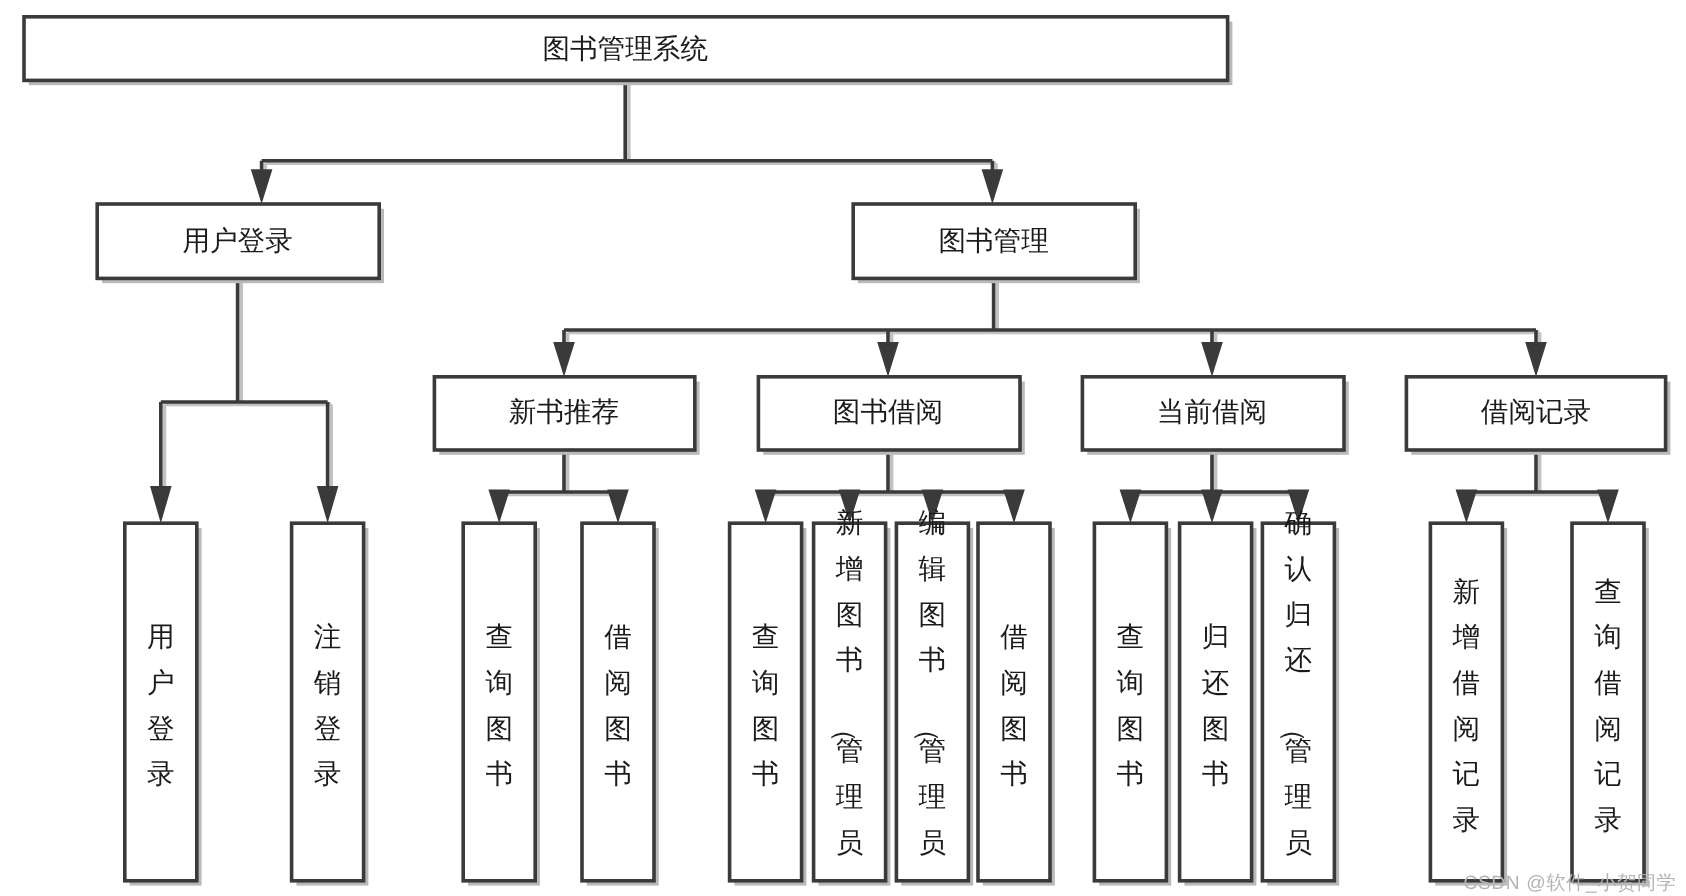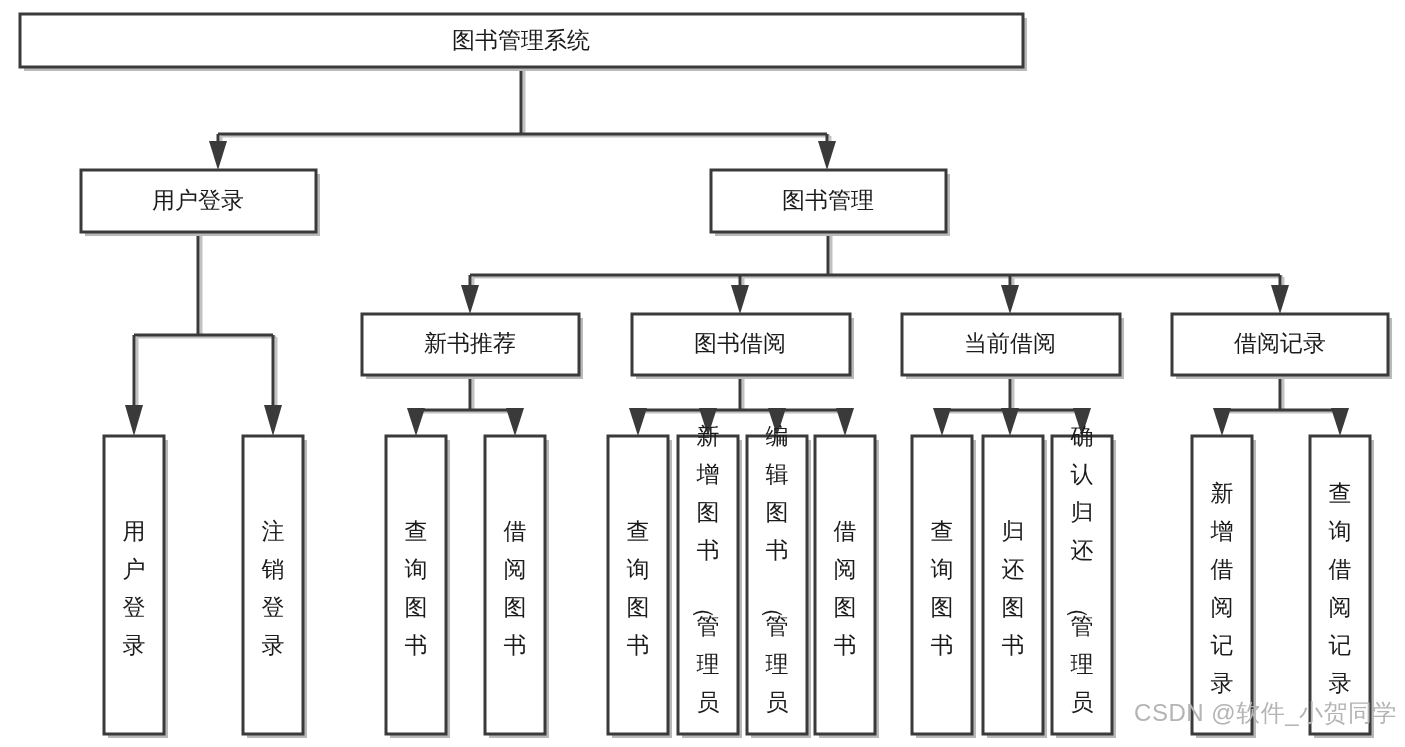--- a/index.html
+++ b/index.html
@@ -57,23 +57,23 @@
   }
   text.node-label-v {
     font-family: "Liberation Sans", "DejaVu Sans", sans-serif;
     font-size: 23px;
     fill: #1b1b1b;
     text-anchor: middle;
   }
   .watermark {
     position: absolute;
     right: 8px;
-    bottom: 18px;
-    font-family: "Liberation Sans", "DejaVu Sans", sans-serif;
-    font-size: 24px;
+    bottom: 0;
+    font-family: "Liberation Sans", "DejaVu Sans", sans-serif;
+    font-size: 16px;
     color: #b4b4b4;
     letter-spacing: 0.5px;
     white-space: nowrap;
     user-select: none;
   }
 </style>
 </head>
 <body>
 
 <div id="diagram-root">

